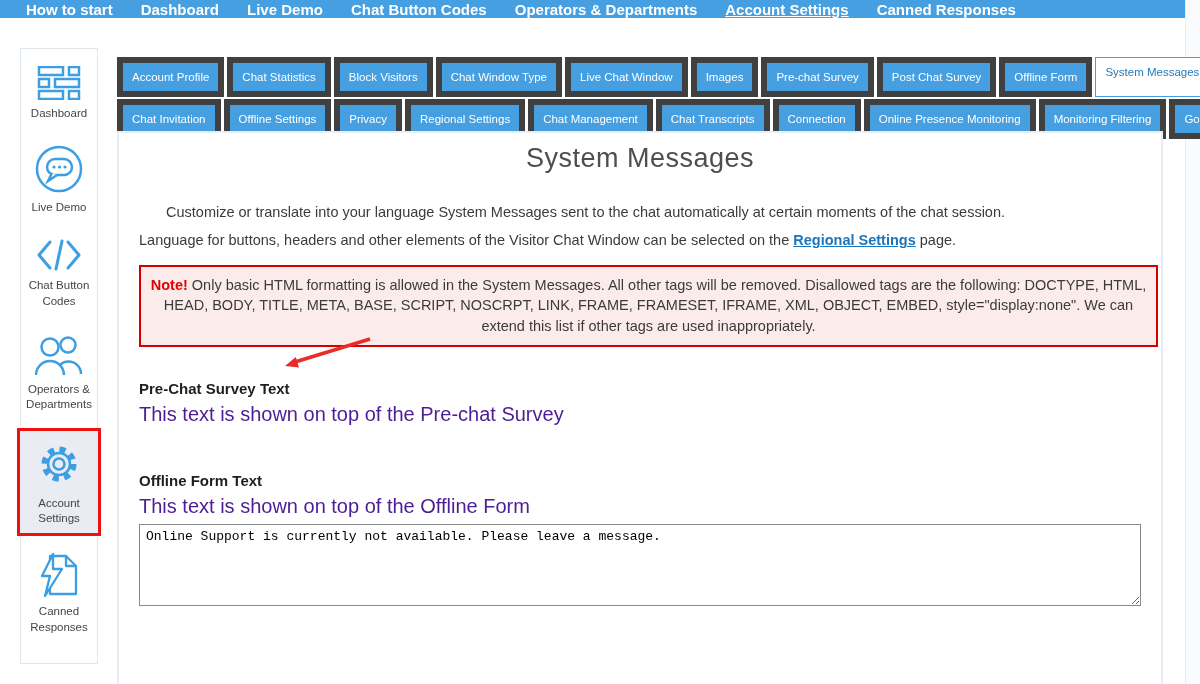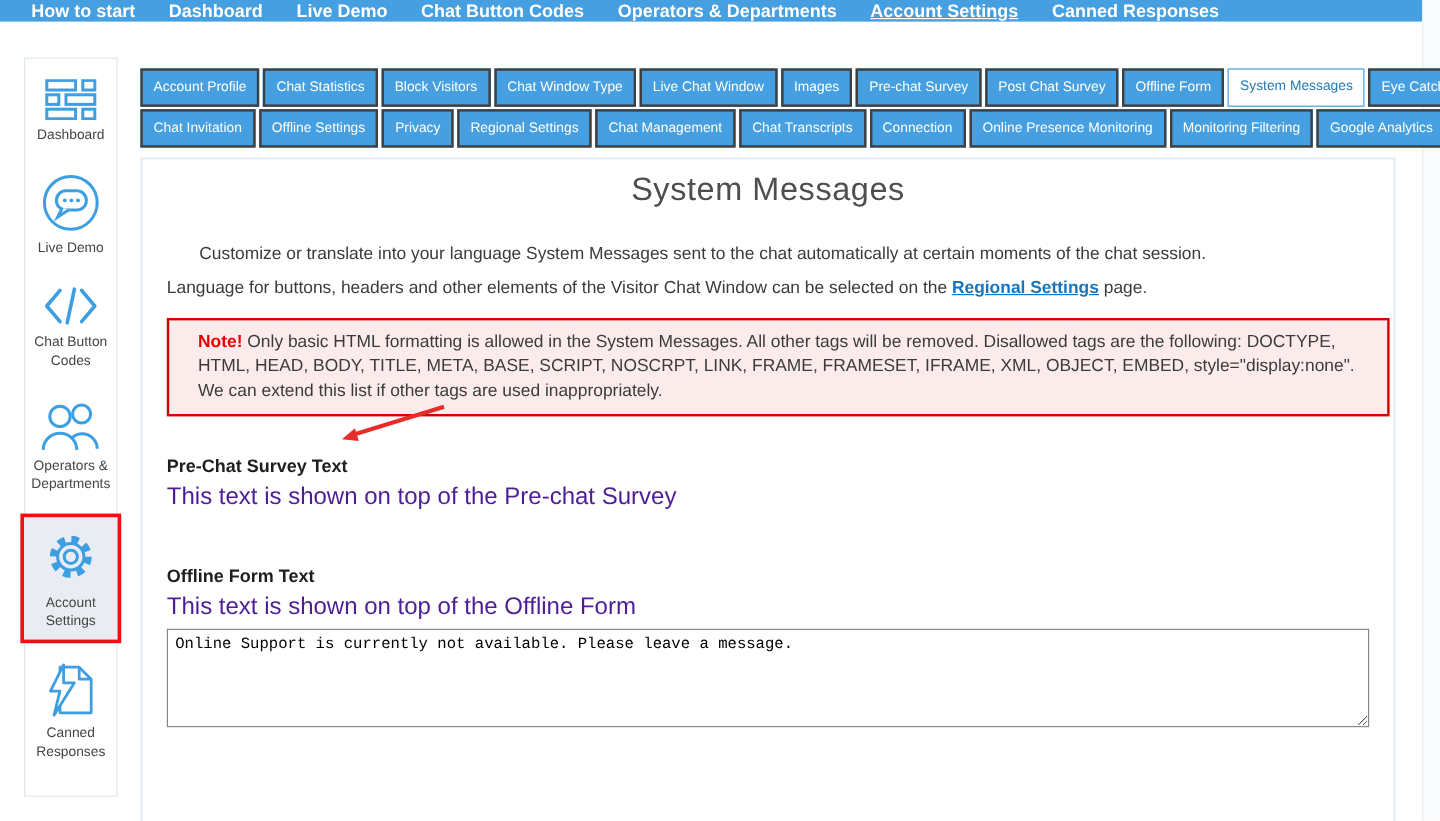--- a/index.html
+++ b/index.html
@@ -26,34 +26,34 @@
   .side-item .lbl { margin-top:6px; font-size:11.5px; line-height:1.32; color:#454545; }
   .side-item.active { background:#e9edf3; border:3px solid #ee1111;
     width:calc(100% + 8px); margin-left:-4px; margin-right:-4px; }
   .side-item svg { display:block; }
 
   
   .tabs { position:absolute; left:117px; top:57px; width:1060px; }
   .tab-row { display:flex; flex-wrap:nowrap; margin-bottom:2px; }
   .tab { background:#459fe0; color:#ffffff; font-size:11.5px; line-height:14px;
     padding:7px 9px; margin-right:3px; white-space:nowrap; cursor:pointer;
-    border:2px solid #404040; }
+    border:6px solid #404040; }
   .tab.active { background:#ffffff; color:#2679b8; border:1px solid #459fe0; }
 
   
   .panel { position:absolute; left:117px; top:131px; width:1046px; height:700px;
     background:#ffffff; border:2px solid #e7edf5; padding:0 20px; }
   .page-title { margin-top:10px; text-align:center; font-size:27px;
     font-weight:300; color:#4e4e4e; letter-spacing:0.5px; }
   .intro { margin-top:30px; font-size:14.5px; color:#3b3b3b; line-height:1.2;margin-left:27px; }
   .intro2 { margin-top:11px; font-size:14.5px; color:#3b3b3b; line-height:1.2; }
   .link { color:#1b75bc; font-weight:bold; text-decoration:underline; cursor:pointer; }
   .note-box { margin-top:15px; margin-right:-17px; background:#fcebeb;
-    border:2px solid #d40000; padding:8px 24px; font-size:14.5px; color:#3b3b3b;
-    line-height:1.42; }
+    border:2px solid #d40000; padding:8px 4px; font-size:14.5px; color:#3b3b3b;
+    line-height:1.42;text-align:center; }
   .note-label { color:#e60000; font-weight:bold; }
   .sec-label { margin-top:33px; font-size:15px; font-weight:bold; color:#1e1e1e; }
   .sec-label2 { margin-top:46px; font-size:15px; font-weight:bold; color:#1e1e1e; }
   .help { margin-top:6px; font-size:20px; color:#4c1d95; }
   textarea { display:block; margin-top:6px; width:100%; background:#ffffff;
     font-family:"Liberation Mono", monospace; font-size:13px; color:#000;
     padding:4px 6px; resize:both; }
   .ta-red { height:82px; border:3px solid #ee0000; }
   .ta-gray { height:82px; border:1px solid #8a8a8a; }
 

